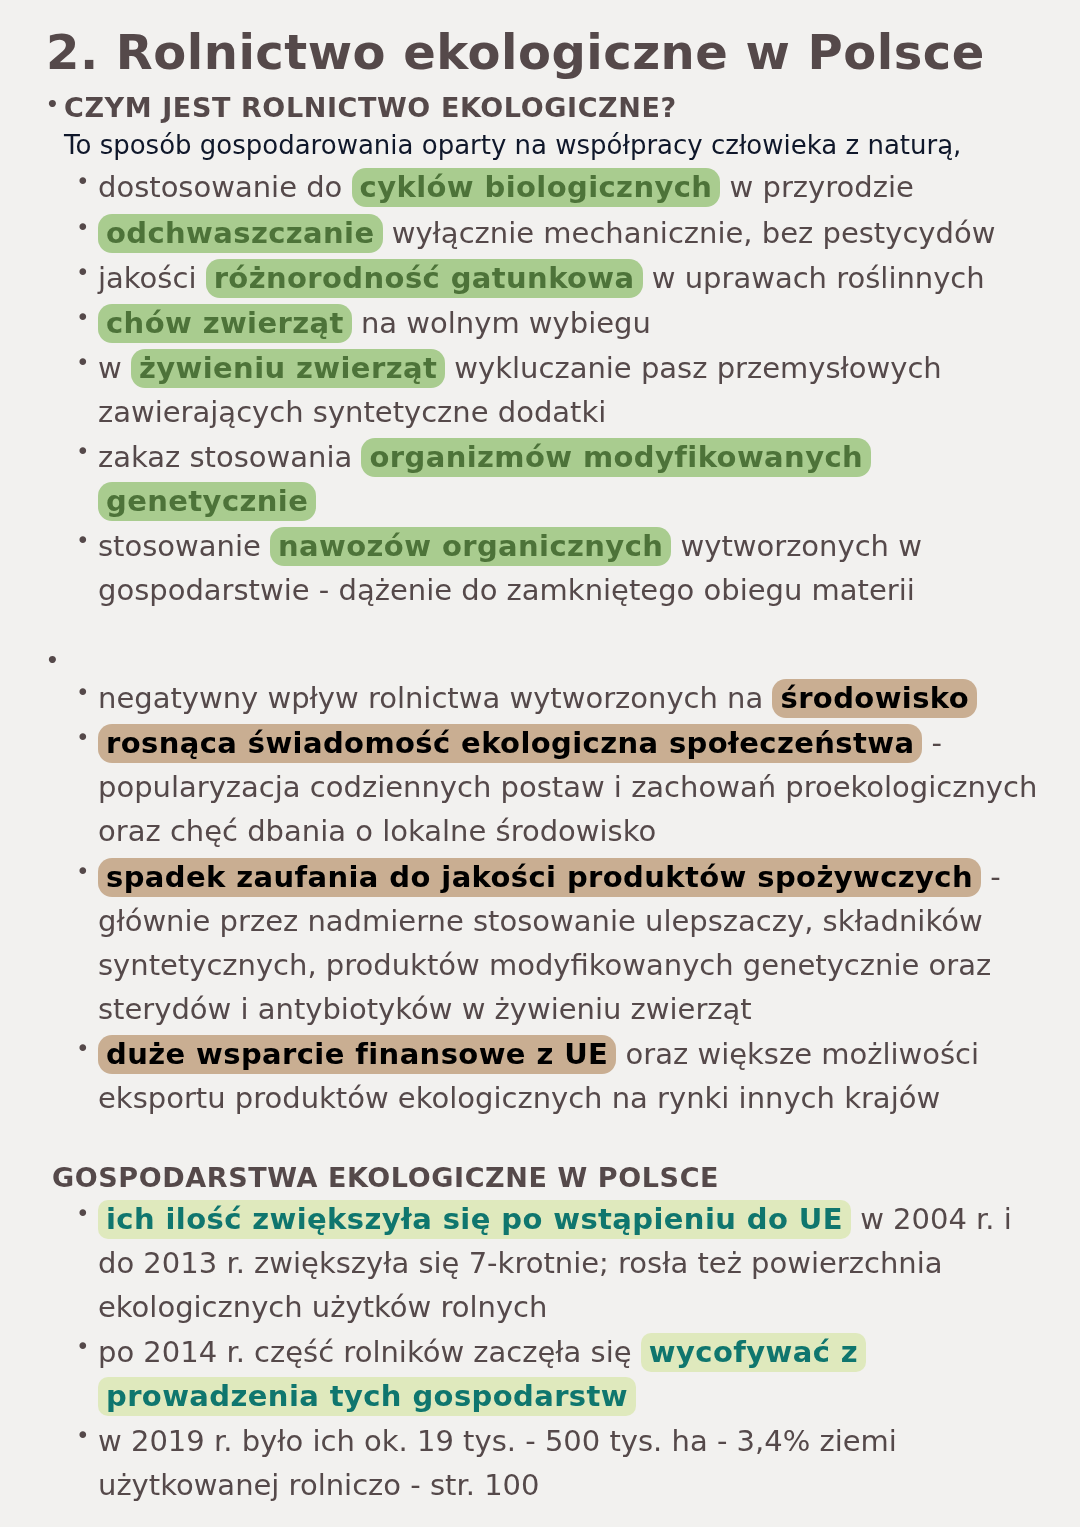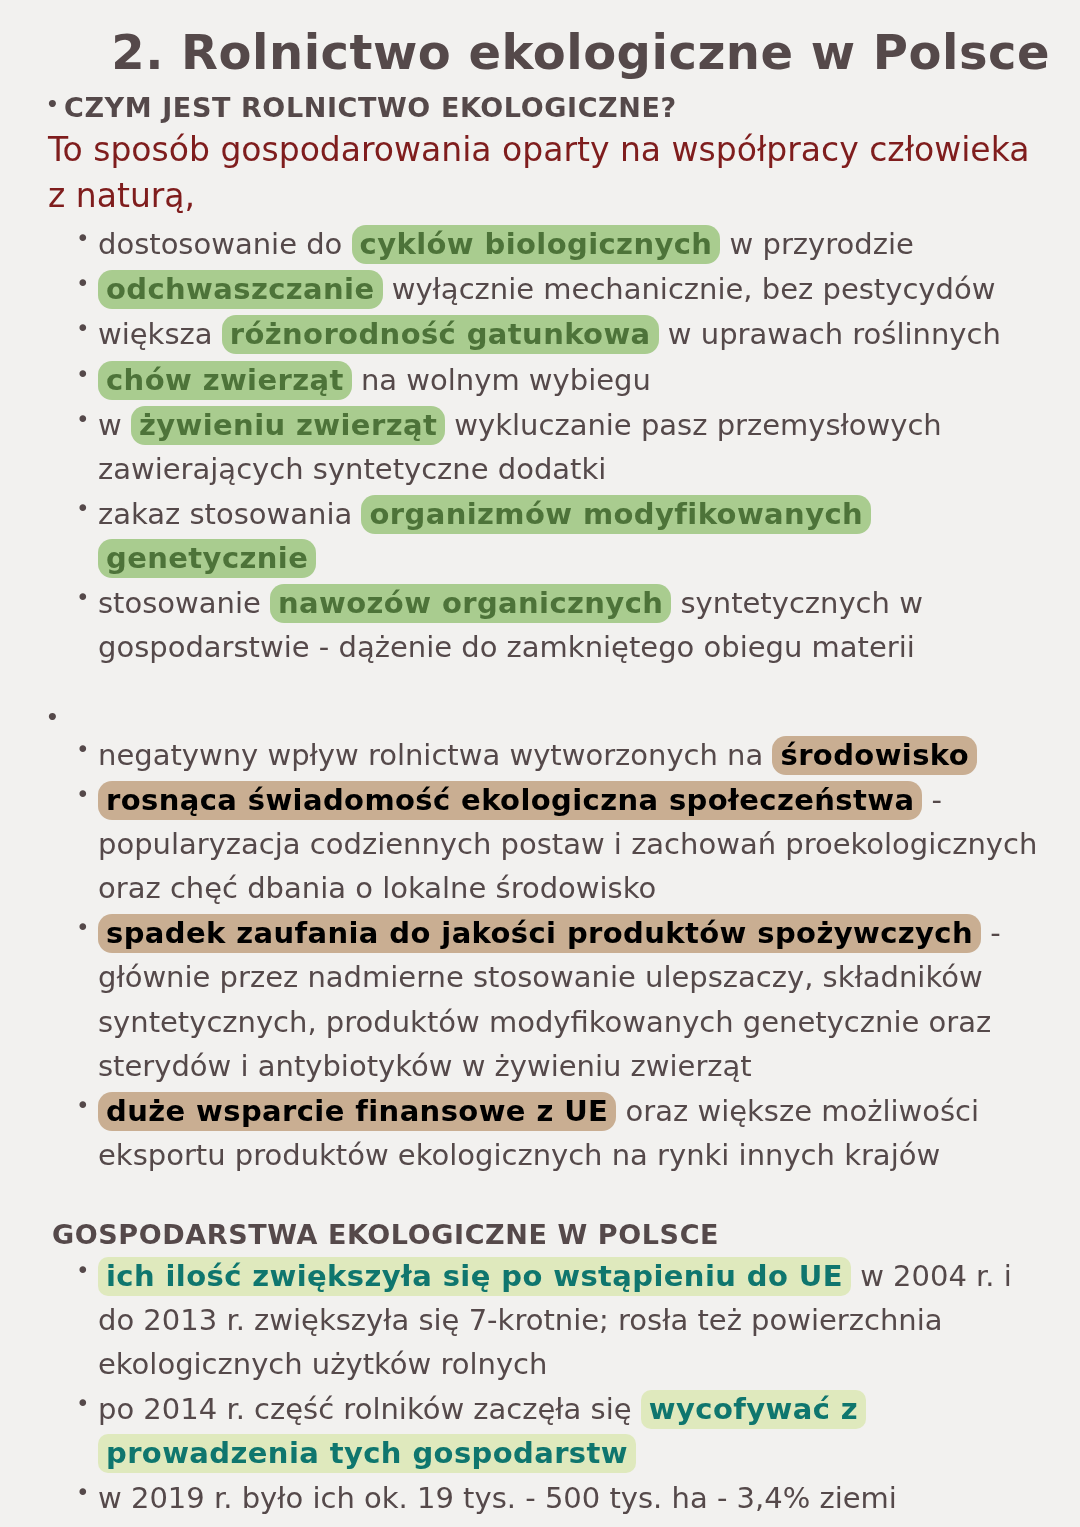--- a/index.html
+++ b/index.html
@@ -19,21 +19,21 @@
   .page {
     width: 1080px;
     height: 1527px;
     box-sizing: border-box;
     padding: 18px 30px 10px 46px;
     position: relative;
   }
 
   
   .doc-title {
-    text-align: right;
+    text-align: left;
     font-size: 48px;
     font-weight: bold;
     letter-spacing: 0.5px;
     color: #55494a;
     margin: 8px 0 12px 0;
     line-height: 1.1;
   }
 
   
   .section-head {
@@ -52,24 +52,24 @@
     font-size: 20px;
     line-height: 1.35;
     color: #55494a;
   }
   .section-head.no-dot {
     margin-left: 6px;
   }
 
   
   .lead-line {
-    font-size: 33px;
+    font-size: 26px;
     line-height: 1.42;
-    color: #7f1d1d;
-    margin: 0 0 2px 2px;
+    color: #0f172a;
+    margin: 0 0 2px 18px;
   }
 
   
   .blist {
     list-style: none;
     margin: 0;
     padding: 0;
   }
   .blist li {
     position: relative;
@@ -120,25 +120,25 @@
   <h1 class="doc-title">2. Rolnictwo ekologiczne w Polsce</h1>
   <div id="sections-root">
       <div class="section-head">
         <span class="dot">•</span>
         <span>CZYM JEST ROLNICTWO EKOLOGICZNE?</span>
       </div>
       <div class="lead-line">To sposób gospodarowania oparty na współpracy człowieka z naturą,</div>
       <ul class="blist">
         <li><span>dostosowanie do </span><mark class="hl-green">cyklów biologicznych</mark><span> w przyrodzie</span></li>
         <li><mark class="hl-green">odchwaszczanie</mark><span> wyłącznie mechanicznie, bez pestycydów</span></li>
-        <li><span>większa </span><mark class="hl-green">różnorodność gatunkowa</mark><span> w uprawach roślinnych</span></li>
+        <li><span>jakości </span><mark class="hl-green">różnorodność gatunkowa</mark><span> w uprawach roślinnych</span></li>
         <li><mark class="hl-green">chów zwierząt</mark><span> na wolnym wybiegu</span></li>
         <li><span>w </span><mark class="hl-green">żywieniu zwierząt</mark><span> wykluczanie pasz przemysłowych zawierających syntetyczne dodatki</span></li>
         <li><span>zakaz stosowania </span><mark class="hl-green">organizmów modyfikowanych genetycznie</mark></li>
-        <li><span>stosowanie </span><mark class="hl-green">nawozów organicznych</mark><span> syntetycznych w gospodarstwie - dążenie do zamkniętego obiegu materii</span></li>
+        <li><span>stosowanie </span><mark class="hl-green">nawozów organicznych</mark><span> wytworzonych w gospodarstwie - dążenie do zamkniętego obiegu materii</span></li>
       </ul>
       <div class="gap-md"></div>
       <div class="section-head">
         <span class="dot">•</span>
       </div>
       <ul class="blist">
         <li><span>negatywny wpływ rolnictwa wytworzonych na </span><mark class="hl-tan">środowisko</mark></li>
         <li><mark class="hl-tan">rosnąca świadomość ekologiczna społeczeństwa</mark><span> - popularyzacja codziennych postaw i zachowań proekologicznych oraz chęć dbania o lokalne środowisko</span></li>
         <li><mark class="hl-tan">spadek zaufania do jakości produktów spożywczych</mark><span> - głównie przez nadmierne stosowanie ulepszaczy, składników syntetycznych, produktów modyfikowanych genetycznie oraz sterydów i antybiotyków w żywieniu zwierząt</span></li>
         <li><mark class="hl-tan">duże wsparcie finansowe z UE</mark><span> oraz większe możliwości eksportu produktów ekologicznych na rynki innych krajów</span></li>

